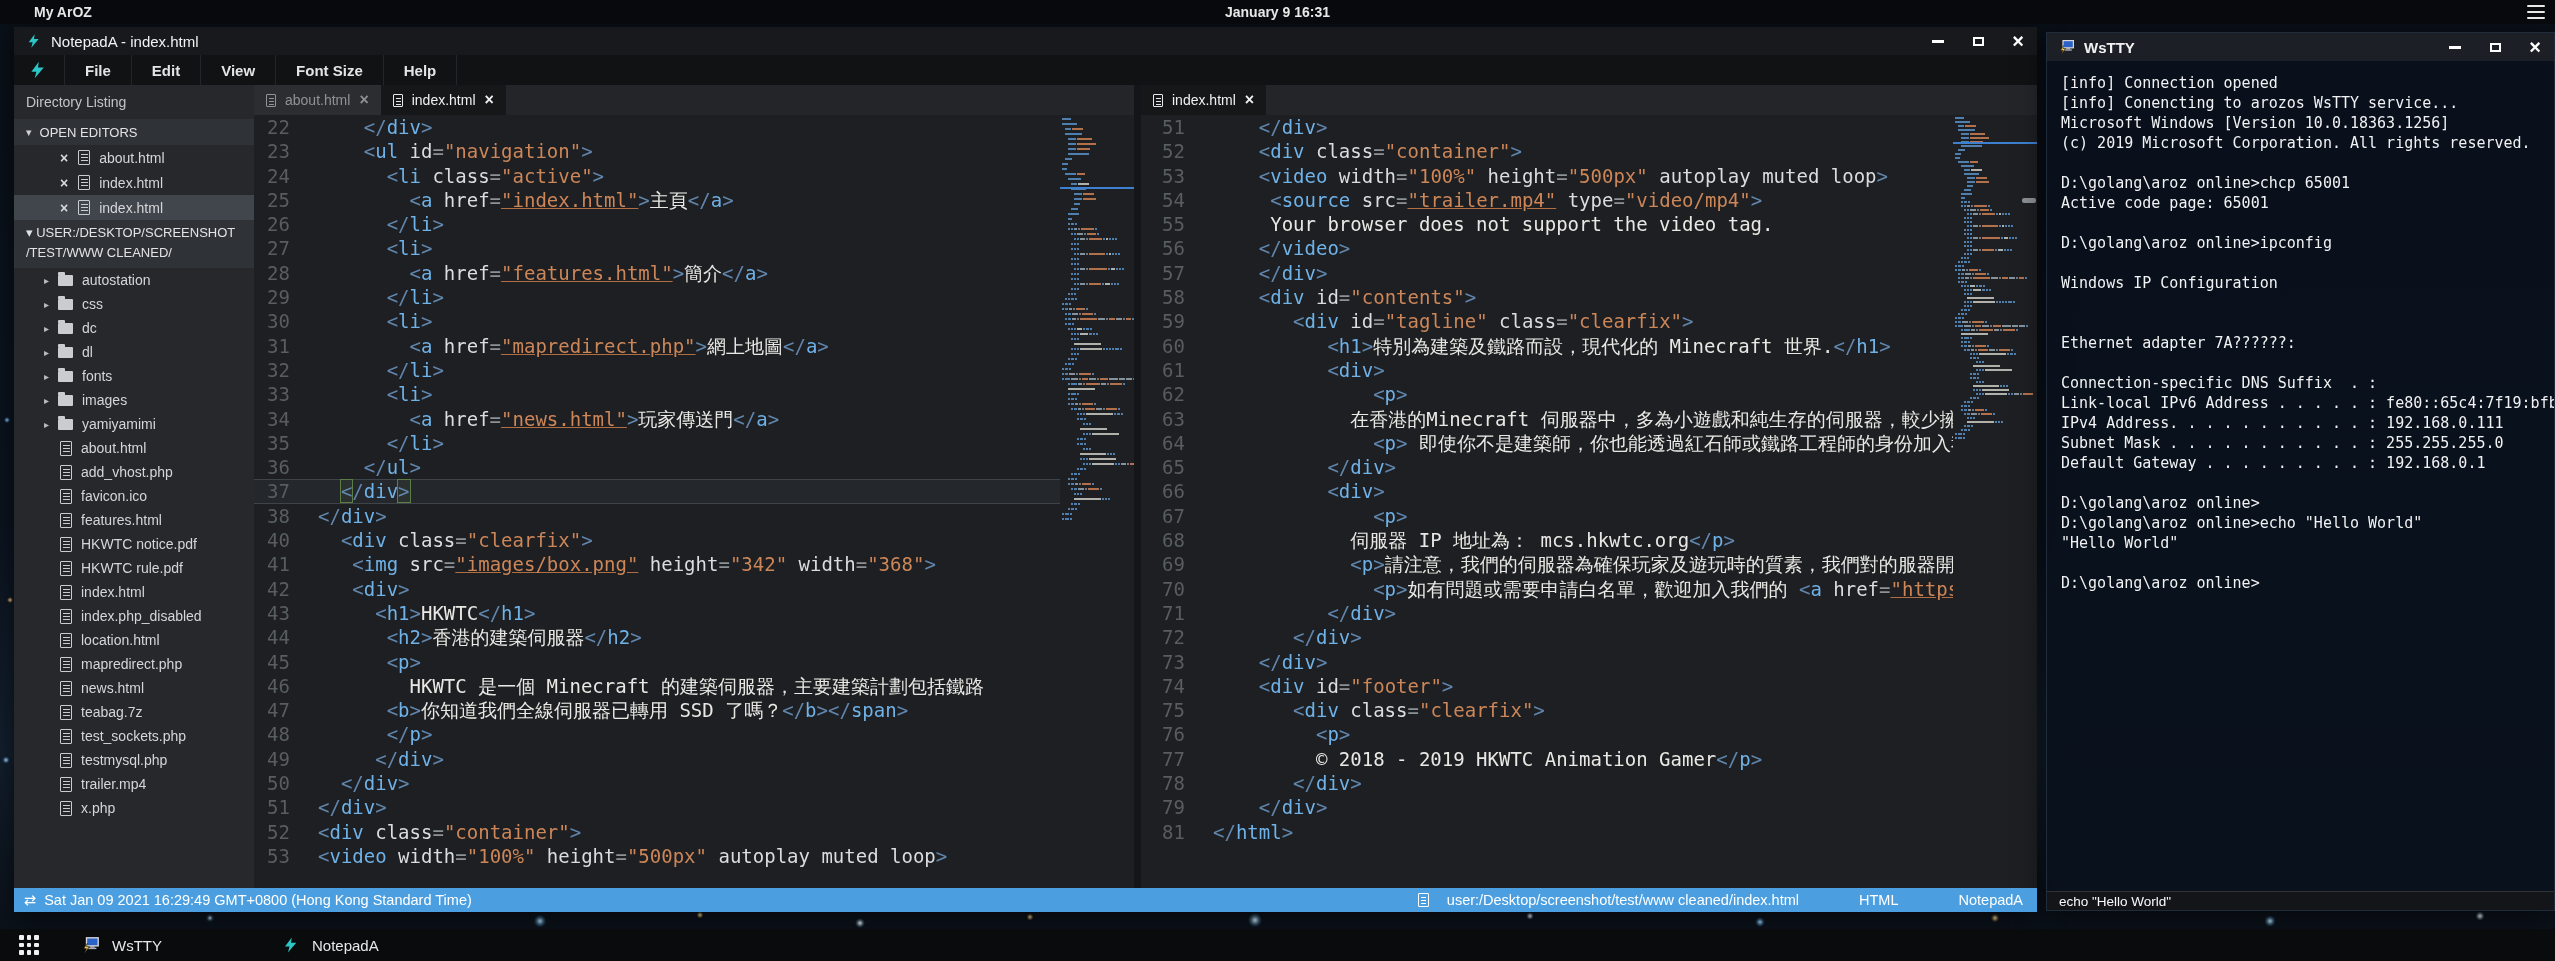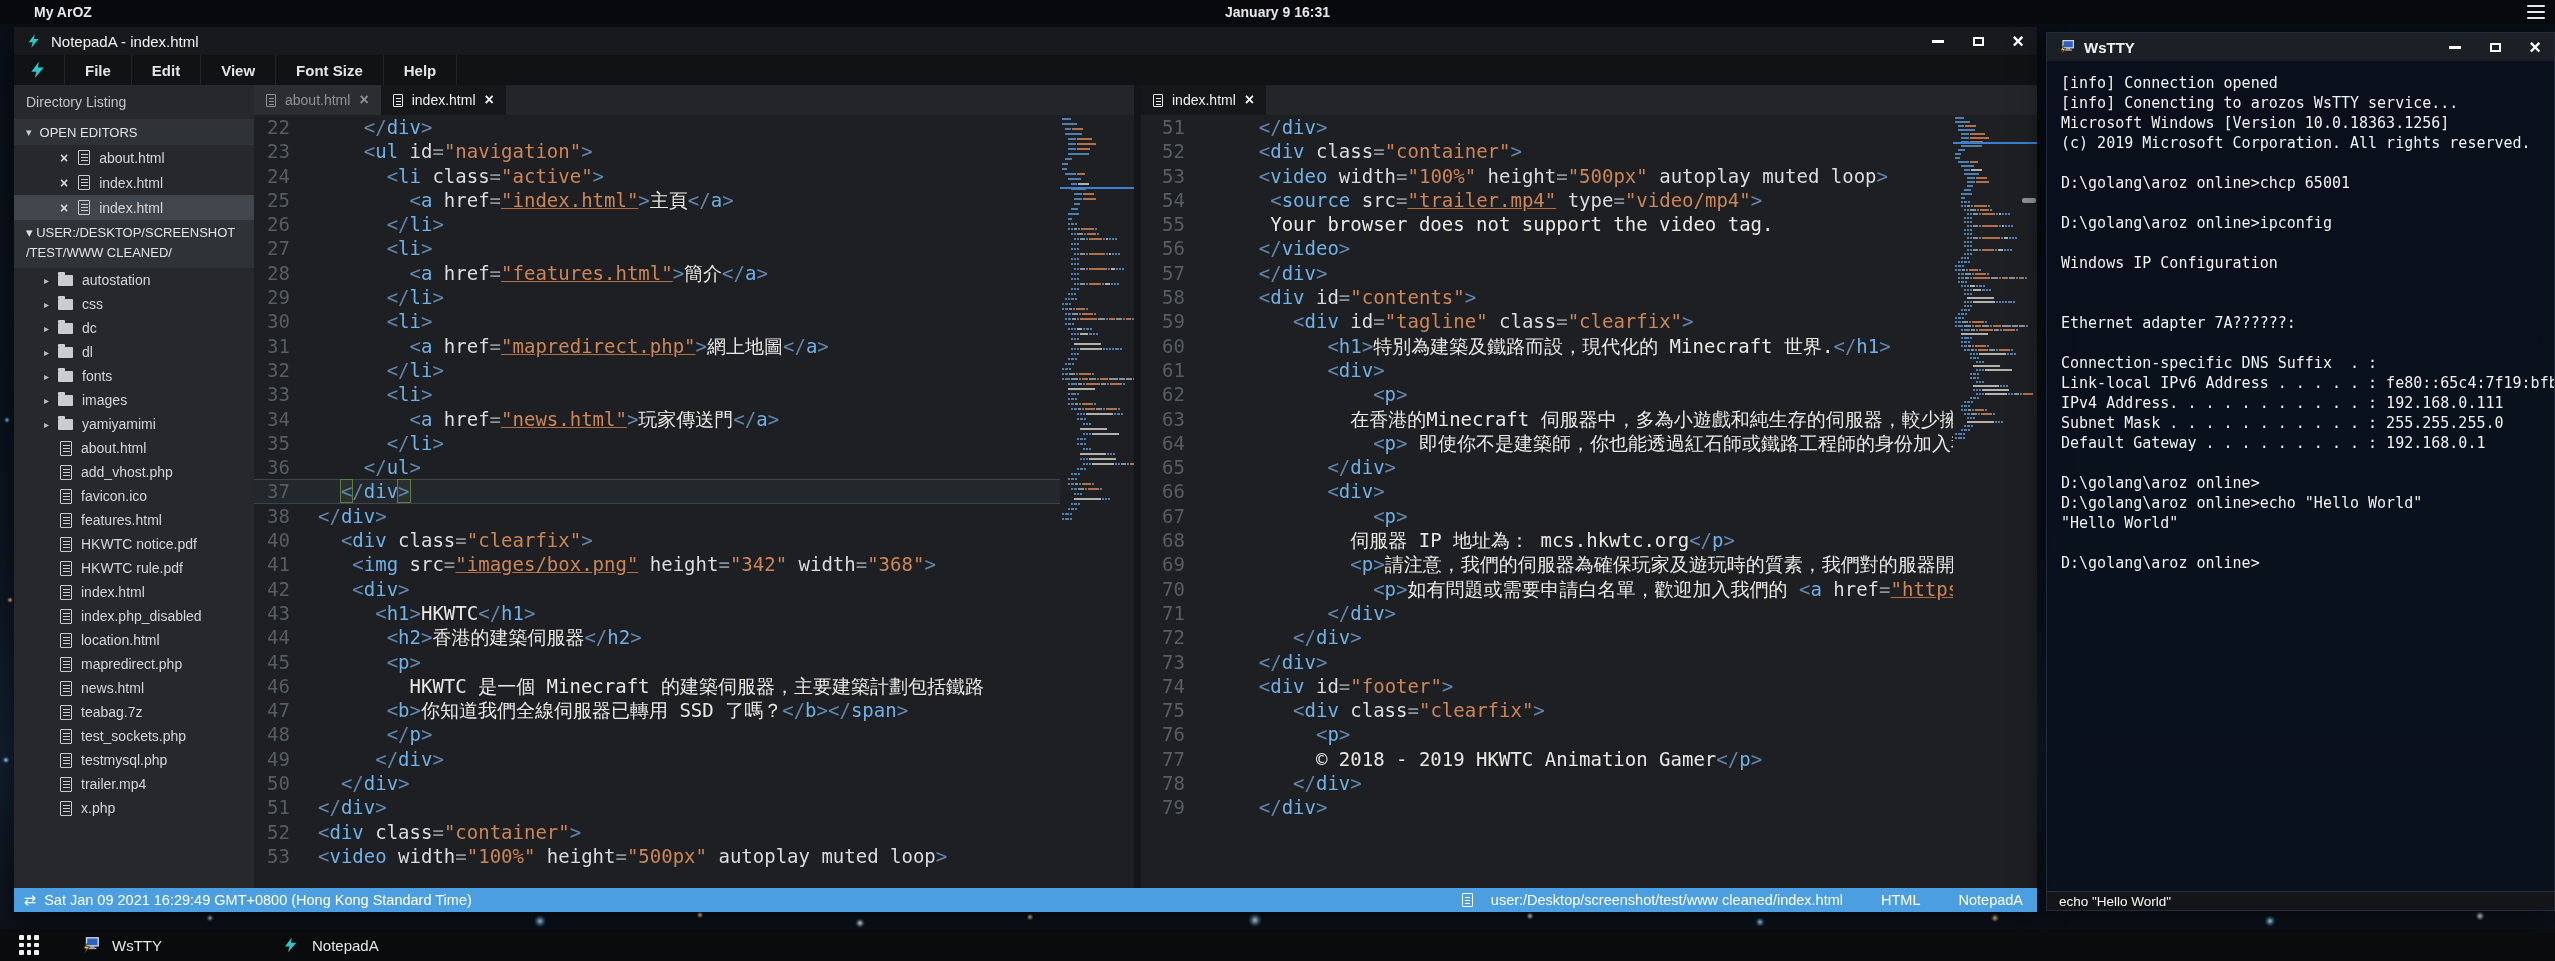--- a/index.html
+++ b/index.html
@@ -93,21 +93,21 @@
   .minimap{flex:none;position:relative;overflow:hidden;padding-top:1px;}
   #paneA .minimap{width:74px;} #paneB .minimap{width:84px;}
   .mrow{display:flex;align-items:center;overflow:hidden;}
   .mrow i{display:block;height:2px;margin-right:1px;flex:none;}
   .mm-line{position:absolute;left:0;right:0;height:2px;background:#3d7fd0;}
   .scroll-dash{position:absolute;width:14px;height:5px;background:#8b9096;border-radius:2px;right:1px;}
   
   #npstatus{position:absolute;left:0;right:0;bottom:0;height:24px;background:#4b9fe1;display:flex;
     align-items:center;font-size:14.5px;color:#fff;z-index:5;}
   #npstatus .sw{display:flex;align-items:center;gap:8px;padding-left:10px;}
-  #npstatus .sright{margin-left:auto;display:flex;align-items:center;gap:38px;padding-right:14px;}
+  #npstatus .sright{margin-left:auto;display:flex;align-items:center;gap:60px;padding-right:14px;}
   #npstatus .pathwrap{display:flex;align-items:center;gap:9px;}
   #npstatus .dico{border-color:#fff;width:11px;height:14px;}
   #npstatus .dico:after{background:#fff;box-shadow:0 3px 0 #fff,0 6px 0 #fff;width:5px;}
   
   #term{left:2046px;top:32px;width:509px;height:879px;background:rgba(10,17,28,.95);border:1px solid #202b3c;}
   #term .titlebar{background:#1c2026;height:28px;}
   #term .wtitle{font-weight:bold;}
   #term .body{position:absolute;left:0;right:0;top:28px;bottom:19px;overflow:hidden;
     font-family:"DejaVu Sans Mono",monospace;font-size:15px;line-height:20px;color:#f1f2f3;
     padding:12px 0 0 14px;}
@@ -870,20 +870,21 @@
                 <div class="row"><span class="ln">70</span><span class="ct"><span class="ind" style="width: 14ch;"></span><span class="c-p">&lt;</span><span class="c-t">p</span><span class="c-p">&gt;</span><span class="c-x">如有問題或需要申請白名單，歡迎加入我們的 </span><span class="c-p">&lt;</span><span class="c-t">a</span><span class="c-a"> href</span><span class="c-e">=</span><span class="c-u">"https://</span></span></div>
                 <div class="row"><span class="ln">71</span><span class="ct"><span class="ind" style="width: 10ch;"></span><span class="c-p">&lt;/</span><span class="c-t">div</span><span class="c-p">&gt;</span></span></div>
                 <div class="row"><span class="ln">72</span><span class="ct"><span class="ind" style="width: 7ch;"></span><span class="c-p">&lt;/</span><span class="c-t">div</span><span class="c-p">&gt;</span></span></div>
                 <div class="row"><span class="ln">73</span><span class="ct"><span class="ind" style="width: 4ch;"></span><span class="c-p">&lt;/</span><span class="c-t">div</span><span class="c-p">&gt;</span></span></div>
                 <div class="row"><span class="ln">74</span><span class="ct"><span class="ind" style="width: 4ch;"></span><span class="c-p">&lt;</span><span class="c-t">div</span><span class="c-a"> id</span><span class="c-e">=</span><span class="c-s">"footer"</span><span class="c-p">&gt;</span></span></div>
                 <div class="row"><span class="ln">75</span><span class="ct"><span class="ind" style="width: 7ch;"></span><span class="c-p">&lt;</span><span class="c-t">div</span><span class="c-a"> class</span><span class="c-e">=</span><span class="c-s">"clearfix"</span><span class="c-p">&gt;</span></span></div>
                 <div class="row"><span class="ln">76</span><span class="ct"><span class="ind" style="width: 9ch;"></span><span class="c-p">&lt;</span><span class="c-t">p</span><span class="c-p">&gt;</span></span></div>
                 <div class="row"><span class="ln">77</span><span class="ct"><span class="ind" style="width: 9ch;"></span><span class="c-x">© 2018 - 2019 HKWTC Animation Gamer</span><span class="c-p">&lt;/</span><span class="c-t">p</span><span class="c-p">&gt;</span></span></div>
                 <div class="row"><span class="ln">78</span><span class="ct"><span class="ind" style="width: 7ch;"></span><span class="c-p">&lt;/</span><span class="c-t">div</span><span class="c-p">&gt;</span></span></div>
                 <div class="row"><span class="ln">79</span><span class="ct"><span class="ind" style="width: 4ch;"></span><span class="c-p">&lt;/</span><span class="c-t">div</span><span class="c-p">&gt;</span></span></div>
+                <div class="row"><span class="ln">81</span><span class="ct"><span class="c-p">&lt;/</span><span class="c-t">html</span><span class="c-p">&gt;</span></span></div>
               </div>
             <div class="minimap" id="miniB">
             <div class="mm-line" style="top: 27px;"></div>
                 <div class="mrow" style="height: 4px; padding-left: 2px;">
                   <i style="width: 9.45px; background: rgb(79, 127, 174);"></i>
                 </div>
                 <div class="mrow" style="height: 4px; padding-left: 2px;">
                   <i style="width: 14.7px; background: rgb(79, 127, 174);"></i>
                 </div>
                 <div class="mrow" style="height: 4px; padding-left: 5px;">
@@ -1400,20 +1401,21 @@
         <span class="wc close">×</span>
       </span>
     </div>
     <div class="body" id="termBody">
         <div class="trow">[info] Connection opened</div>
         <div class="trow">[info] Conencting to arozos WsTTY service...</div>
         <div class="trow">Microsoft Windows [Version 10.0.18363.1256]</div>
         <div class="trow">(c) 2019 Microsoft Corporation. All rights reserved.</div>
         <div class="trow"> </div>
         <div class="trow">D:\golang\aroz online&gt;chcp 65001</div>
+        <div class="trow">Active code page: 65001</div>
         <div class="trow"> </div>
         <div class="trow">D:\golang\aroz online&gt;ipconfig</div>
         <div class="trow"> </div>
         <div class="trow">Windows IP Configuration</div>
         <div class="trow"> </div>
         <div class="trow"> </div>
         <div class="trow">Ethernet adapter 7A??????:</div>
         <div class="trow"> </div>
         <div class="trow">Connection-specific DNS Suffix  . :</div>
         <div class="trow">Link-local IPv6 Address . . . . . : fe80::65c4:7f19:bfb1:8f8e%20</div>

